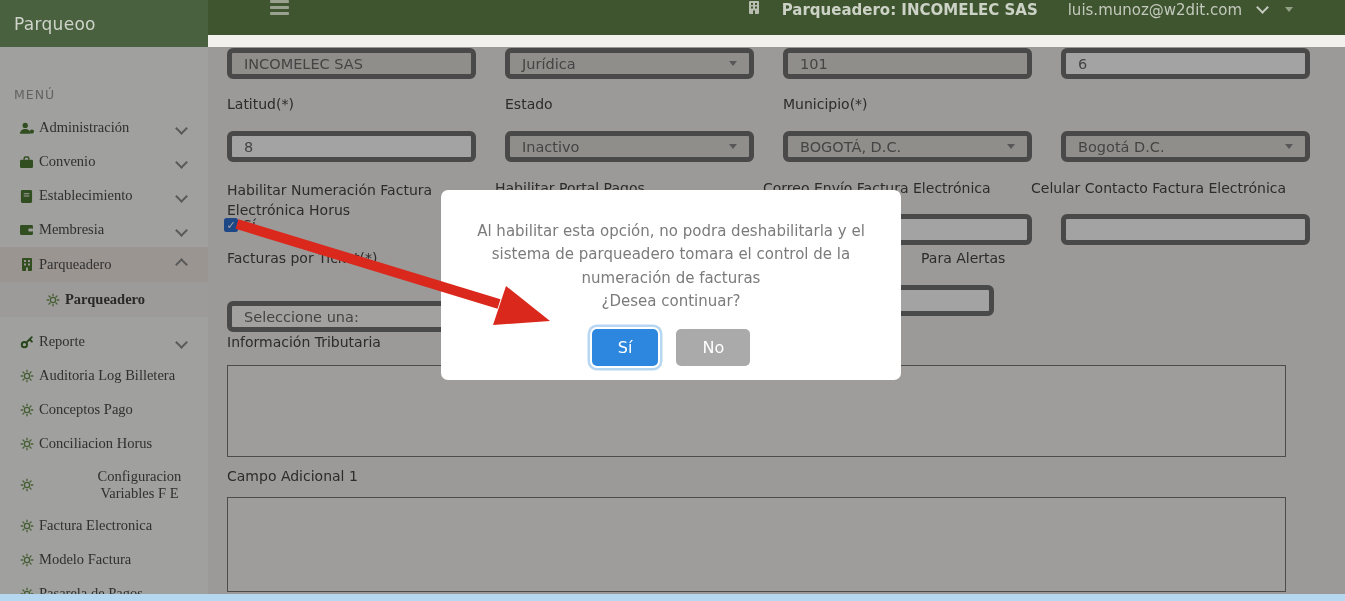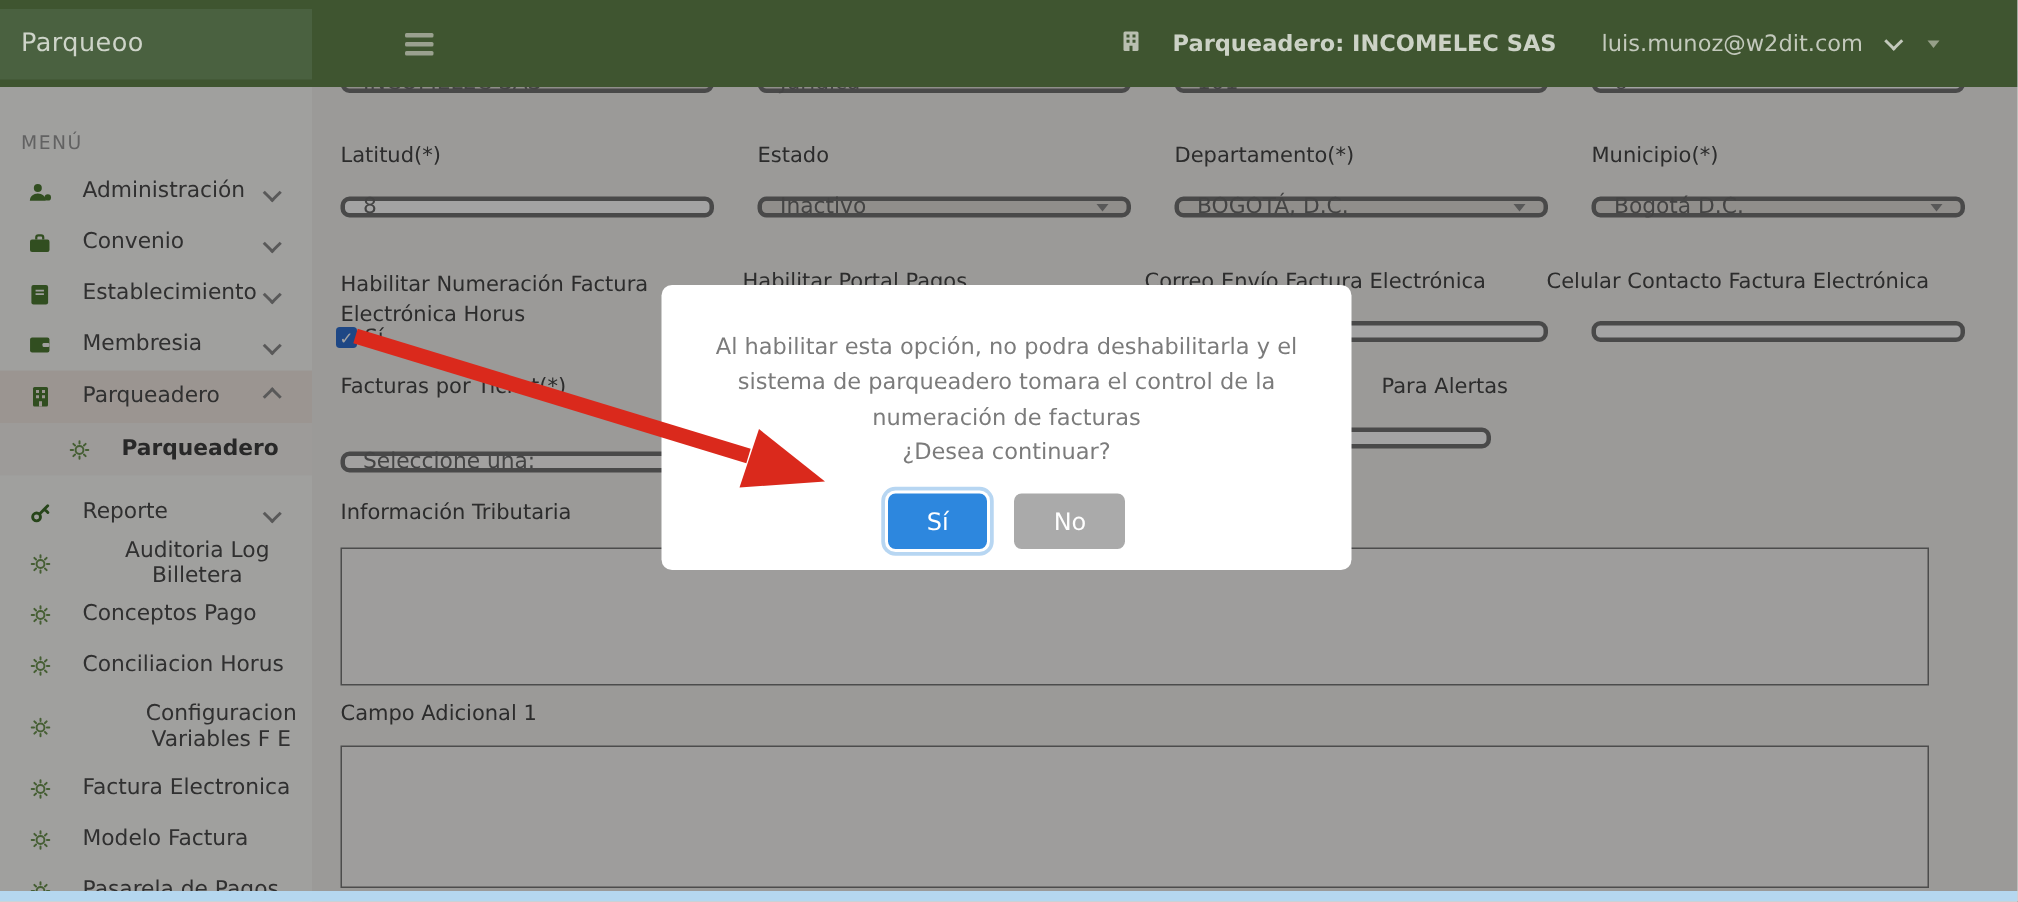--- a/index.html
+++ b/index.html
@@ -2,55 +2,55 @@
 <html><head>
 <meta charset="utf-8">
 <style>
   html,body{margin:0;padding:0;}
   body{
     width:1345px;height:601px;position:relative;overflow:hidden;
     font-family:"DejaVu Sans","Liberation Sans",sans-serif;
     background:#f2f1ee;
   }
   
-  .topbar{position:absolute;top:0;left:0;right:0;height:58px;background:#3f5530;z-index:50;display:flex;align-items:center;}
+  .topbar{position:absolute;top:0;left:0;right:0;height:35px;background:#3f5530;z-index:50;display:flex;align-items:flex-start;}
   .brand{width:208px;height:47px;background:#4a6140;color:#ced4c9;font-size:17px;
          display:flex;align-items:center;padding-left:14px;box-sizing:border-box;letter-spacing:.3px;}
   .hamburger{margin-left:62px;cursor:pointer;display:flex;flex-direction:column;gap:3px;}
   .hamburger span{display:block;width:19px;height:3px;background:#9aa18f;border-radius:1px;}
   .topbar-right{margin-left:auto;display:flex;align-items:center;padding-right:52px;color:#c8cec1;font-size:15px;}
   .tb-park{display:flex;align-items:center;gap:22px;font-weight:bold;color:#ccd2c6;}
   .tb-email{margin-left:30px;color:#c3c9bc;}
   .chev{display:inline-block;width:7px;height:7px;border-right:2px solid #8c8c8c;border-bottom:2px solid #8c8c8c;transform:rotate(45deg);}
   .chev.light{border-color:#c3c9bc;}
   .chev.up{transform:rotate(-135deg);}
   .tb-chev{margin-left:16px;margin-top:-4px;}
   .tb-caret{margin-left:18px;width:0;height:0;border-left:4px solid transparent;border-right:4px solid transparent;border-top:5px solid #96a089;}
 
   
   .sidebar{position:absolute;left:0;top:47px;width:208px;bottom:0;background:#fbfaf8;z-index:1;text-align:center;}
   .menu-label{position:absolute;top:40px;left:14px;font-size:12.5px;color:#9a9a9a;letter-spacing:1px;}
   .menu{position:absolute;top:64px;left:0;right:0;}
   .mi{height:34px;display:flex;align-items:center;padding-left:18px;cursor:pointer;color:#4c4c4c;font-size:14.5px;box-sizing:border-box;}
   .mi .ic{width:17px;display:flex;justify-content:center;color:#4e7a33;flex:none;}
   .mi .ic.lt{color:#6d9450;}
-  .mi .txt{margin-left:20px;line-height:1.2;}
+  .mi .txt{margin-left:4px;line-height:1.2;font-family:Liberation Serif, serif;}
   .mi .mchev{margin-left:auto;margin-right:22px;}
   .mi.parent-active{background:#f2e9e3;height:35px;}
   .submenu{background:#f6f3f0;}
   .mi.sub{padding-left:44px;font-weight:bold;color:#3f3f3f;height:35px;}
   .mi.tall{height:48px;gap:32px;}
   .mi.gap{margin-top:8px;}
 
   
   .content{position:absolute;left:208px;top:47px;right:0;bottom:0;background:#f2f1ee;}
   .frow{position:absolute;left:19px;display:grid;grid-template-columns:repeat(4,249px);column-gap:29px;}
   .lbl{font-size:14px;color:#454545;white-space:nowrap;}
   .lbl.wrap{white-space:normal;width:240px;line-height:1.45;}
-  .inp,.sel{height:14px;border:3px solid #737373;border-radius:6px;background:#ffffff;
+  .inp,.sel{height:31px;border:5px solid #737373;border-radius:6px;background:#ffffff;
             font-size:14.5px;color:#6b6b6b;padding:0 12px;display:flex;align-items:center;box-sizing:border-box;}
   .dis{background:#e2ded9;}
   .sel{justify-content:space-between;background:#e2ded9;cursor:pointer;}
   .sel.light{background:#fdfcfb;margin-top:16px;}
   .sel .caret{width:0;height:0;border-left:4px solid transparent;border-right:4px solid transparent;border-top:5px solid #8a8a8a;}
   .checkrow{position:absolute;left:16px;top:170px;display:flex;align-items:center;gap:5px;}
   .checkbox{width:14px;height:14px;background:#2f6fd0;border-radius:2.5px;color:#fff;font-size:11px;
             display:flex;align-items:center;justify-content:center;cursor:pointer;}
   .chklbl{font-size:14px;color:#454545;}
   .tarea{position:absolute;left:19px;width:1059px;border:1px solid #777;background:#f7f6f4;box-sizing:border-box;}
@@ -293,21 +293,20 @@
       <span>Jurídica</span>
       <span class="caret"></span>
     </div>
     <div class="inp dis">101</div>
     <div class="inp">6</div>
   </div>
 
   <div class="frow" style="top:49px;">
     <div class="lbl">Latitud(*)</div>
     <div class="lbl">Estado</div>
-    <div class="lbl">Departamento(*)</div>
     <div class="lbl">Municipio(*)</div>
   </div>
 
   <div class="frow" style="top:84px;">
     <div class="inp">8</div>
     <div class="sel">
       <span>Inactivo</span>
       <span class="caret"></span>
     </div>
     <div class="sel">

